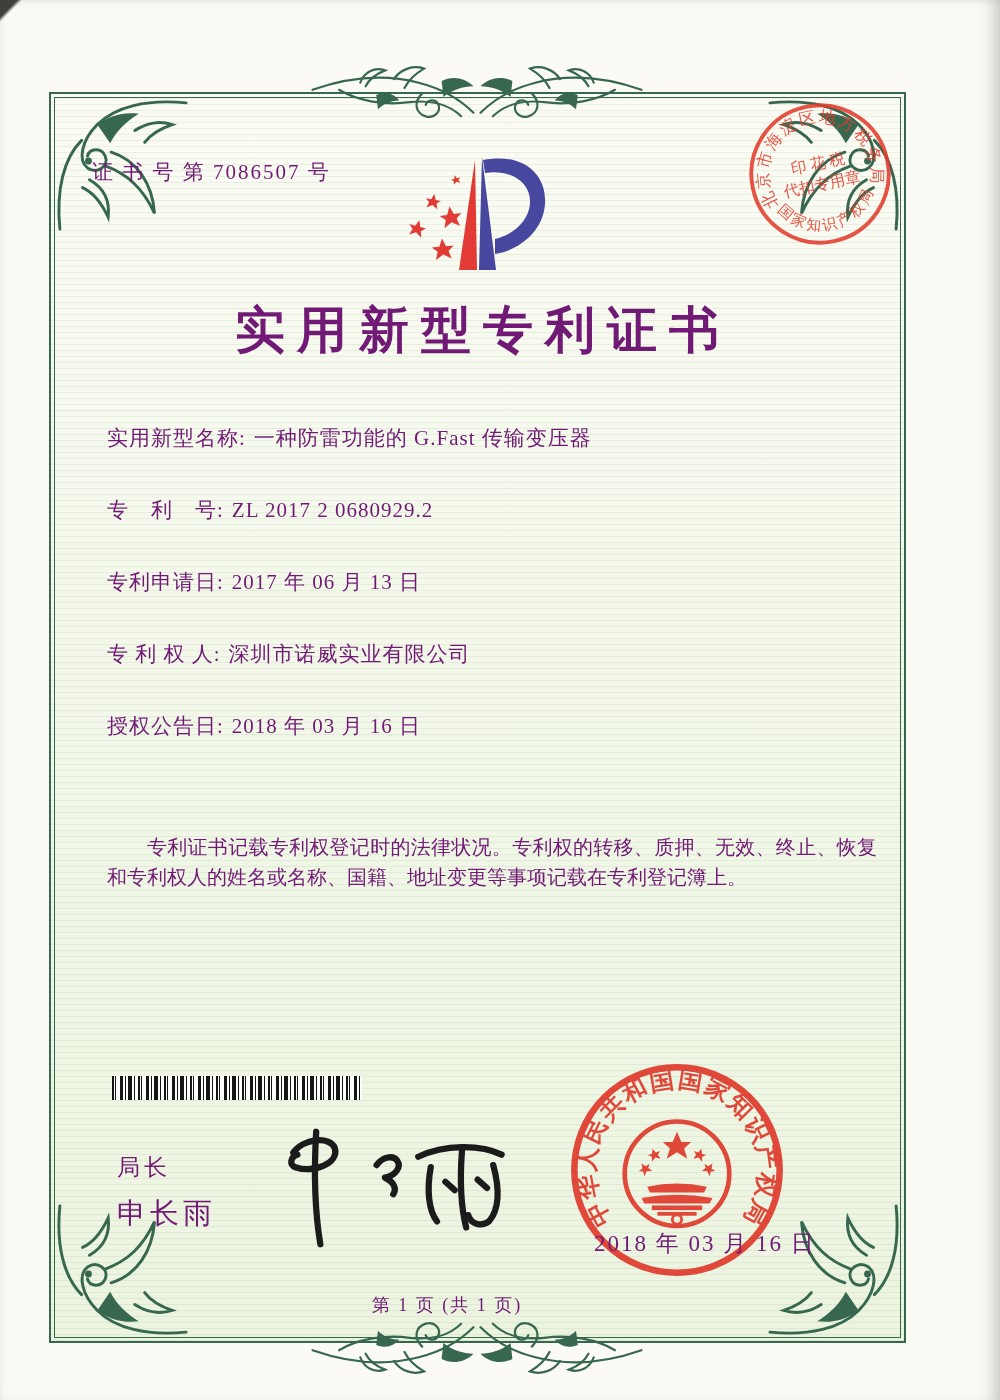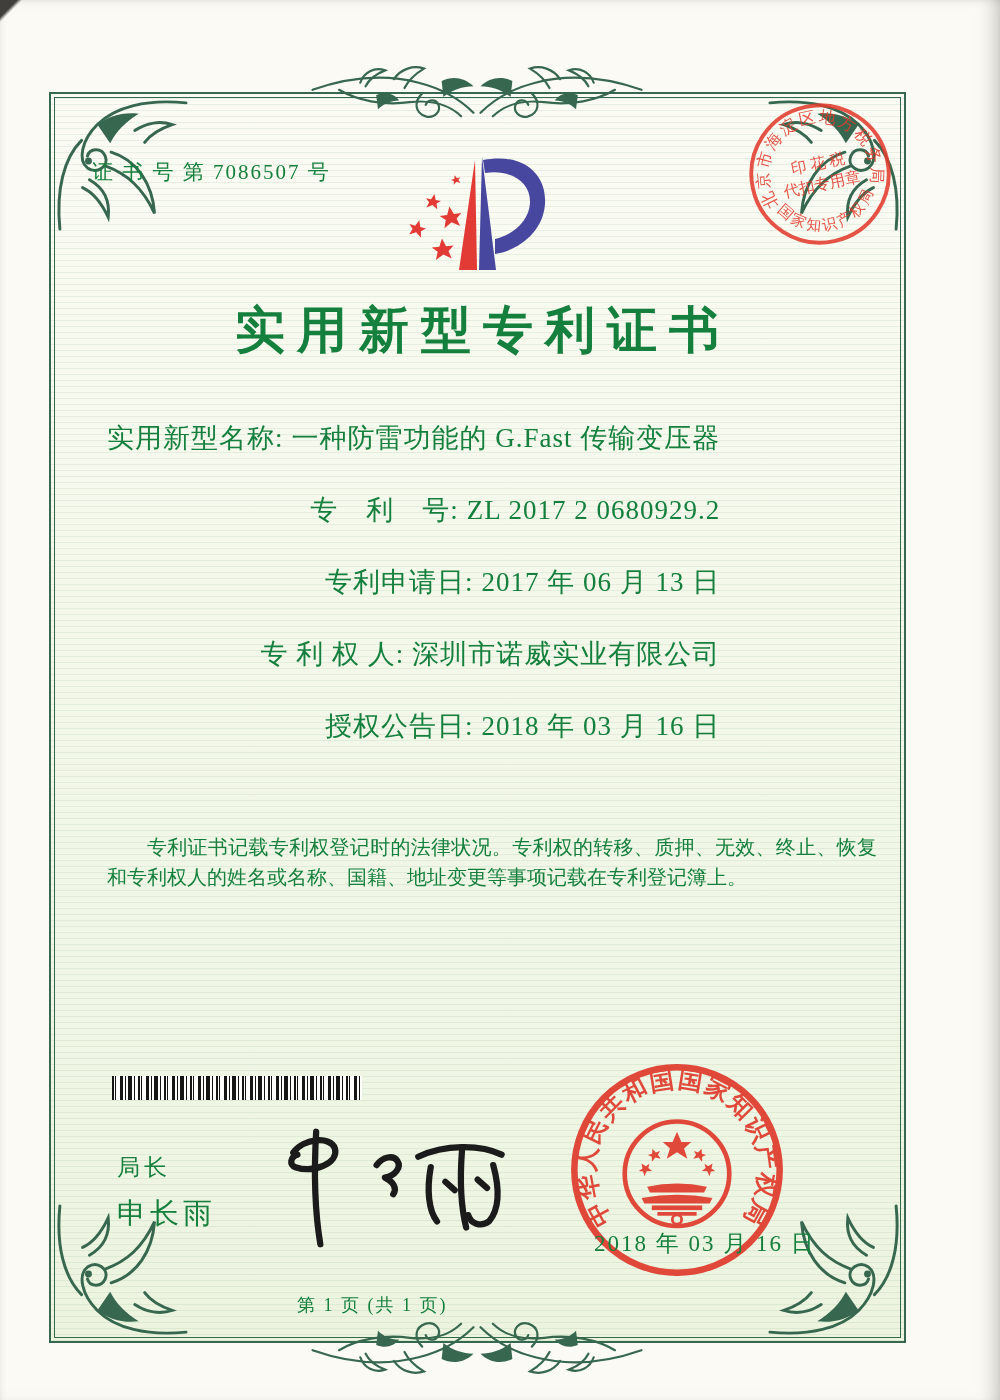--- a/index.html
+++ b/index.html
@@ -1,17 +1,17 @@
 <!DOCTYPE html>
 <html><head>
 <meta charset="utf-8">
 <style>
   html,body{margin:0;padding:0;background:#e9e8e4;}
   .page{position:relative;width:1000px;height:1400px;margin:0 auto;background:#fbfaf5;overflow:hidden;
-        font-family:"Liberation Serif","DejaVu Serif",serif;color:#15803d;
+        font-family:"Liberation Serif","DejaVu Serif",serif;color:#701a75;
         box-shadow:inset -16px 0 20px -14px rgba(110,110,100,.5), inset 3px 3px 10px -6px rgba(60,60,55,.25);}
   .scan-edge{position:absolute;left:0;top:0;width:26px;height:40px;
         background:linear-gradient(135deg,#403f3c 0 26%,rgba(64,63,60,0) 34%);}
   
   .frame{position:absolute;left:49px;top:92px;width:857px;height:1251px;box-sizing:border-box;
         border:2.5px solid #35684e;
         background:
           repeating-linear-gradient(0deg, rgba(140,180,135,.16) 0 1.5px, rgba(255,255,255,0) 1.5px 6px),
           linear-gradient(180deg,#fbfbf3 0%,#f3f8ea 45%,#ecf4e0 100%);}
   .frame-inner{position:absolute;inset:3px;border:1px solid #35684e;}
@@ -21,41 +21,41 @@
   .c-bl{left:52px;top:1202px;width:138px;height:138px;transform:scaleY(-1);}
   .c-br{left:766px;top:1202px;width:138px;height:138px;transform:scale(-1,-1);}
   .orn-top{left:309px;top:56px;width:336px;height:80px;}
   .orn-bottom{left:309px;top:1304px;width:336px;height:80px;transform:scaleY(-1);}
   
   .cert-no{position:absolute;left:92px;top:158px;font-size:21px;letter-spacing:2px;}
   .logo{position:absolute;left:393px;top:150px;width:172px;height:146px;}
   .title{position:absolute;left:0;top:297px;width:954px;margin:0;text-align:center;
          font-size:50px;font-weight:700;letter-spacing:12px;text-indent:12px;}
   
-  .fields{position:absolute;left:107px;top:424px;font-size:27px;text-align:right;}
+  .fields{position:absolute;left:107px;top:424px;font-size:21px;}
   .field{margin:0 0 43px 0;line-height:29px;letter-spacing:1px;}
   .field .val{margin-left:8px;}
   
   .bodytext{position:absolute;left:107px;top:832px;width:770px;font-size:20px;}
   .bodytext p{margin:0;line-height:30px;text-indent:2em;text-align:justify;}
   
   .barcode{position:absolute;left:112px;top:1076px;width:250px;height:24px;background-color:#fdfdfb;
         background-image:repeating-linear-gradient(90deg,
           #161616 0 2px,transparent 2px 3px,
           #161616 3px 4px,transparent 4px 8px,
           #161616 8px 11px,transparent 11px 13px,
           #161616 13px 14px,transparent 14px 16px,
           #161616 16px 20px,transparent 20px 22px,
           #161616 22px 23px,transparent 23px 26px);}
   .signer-title{position:absolute;left:117px;top:1152px;font-size:23px;letter-spacing:4px;}
   .signer-name{position:absolute;left:117px;top:1194px;font-size:29px;letter-spacing:4px;}
   .signature{position:absolute;left:262px;top:1118px;width:250px;height:140px;}
   .seal{position:absolute;left:565px;top:1058px;width:224px;height:224px;opacity:.92;z-index:4;}
   .issue-date{position:absolute;left:594px;top:1228px;font-size:23px;letter-spacing:2px;z-index:5;}
-  .page-num{position:absolute;left:297px;top:1293px;width:300px;font-size:18px;letter-spacing:2px;}
+  .page-num{position:absolute;left:297px;top:1293px;width:300px;text-align:center;font-size:18px;letter-spacing:2px;}
   .tax-stamp{position:absolute;left:742px;top:96px;width:156px;height:156px;transform:rotate(-12deg);opacity:.88;z-index:6;}
   svg text{font-family:"Liberation Serif","DejaVu Serif",serif;}
   .defs-hidden{position:absolute;width:0;height:0;overflow:hidden;}
 </style>
 </head>
 <body>
 
 <svg class="defs-hidden" aria-hidden="true">
   <defs>
     <path id="star5" d="M0,-10 L2.939,-3.09 L9.511,-3.09 L4.755,1.18 L6.878,8.09 L0,3.82 L-6.878,8.09 L-4.755,1.18 L-9.511,-3.09 L-2.939,-3.09 Z"></path>

